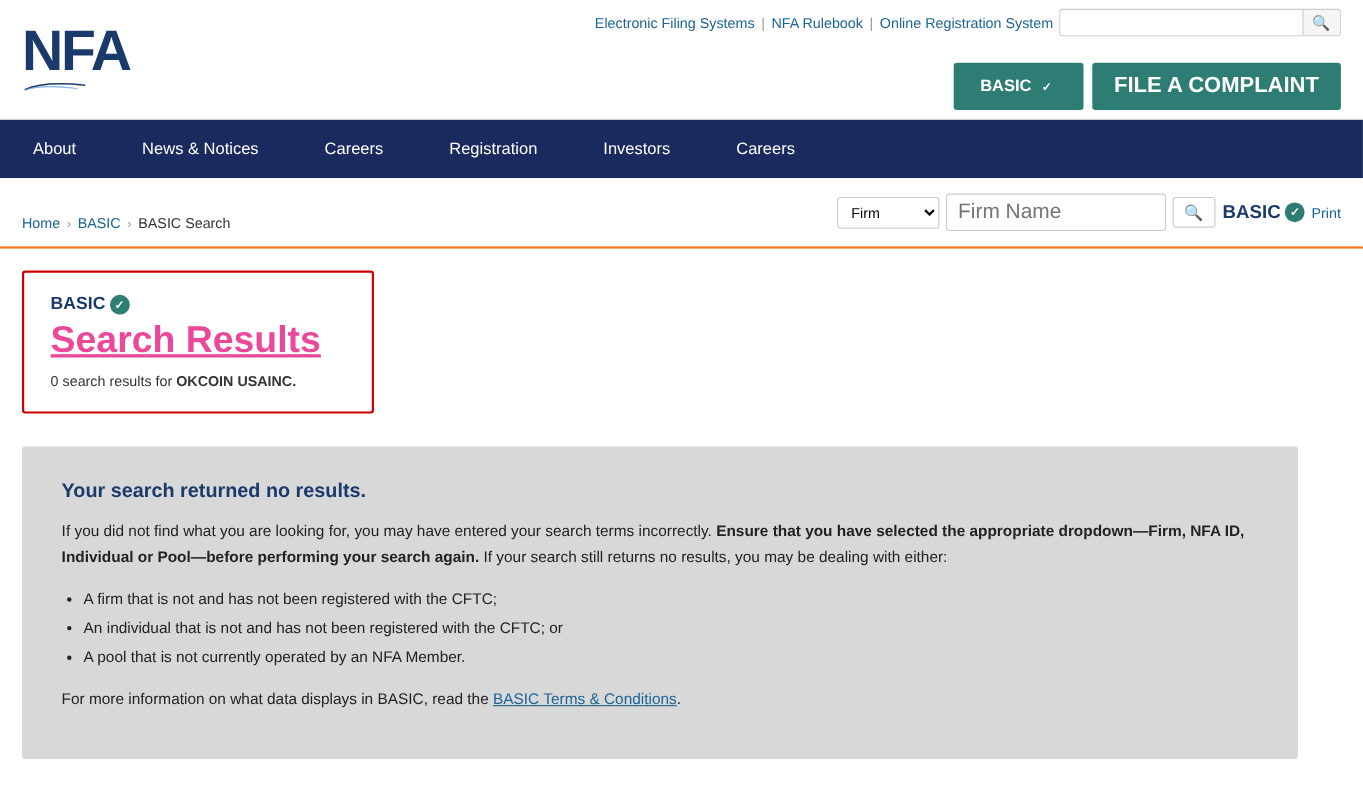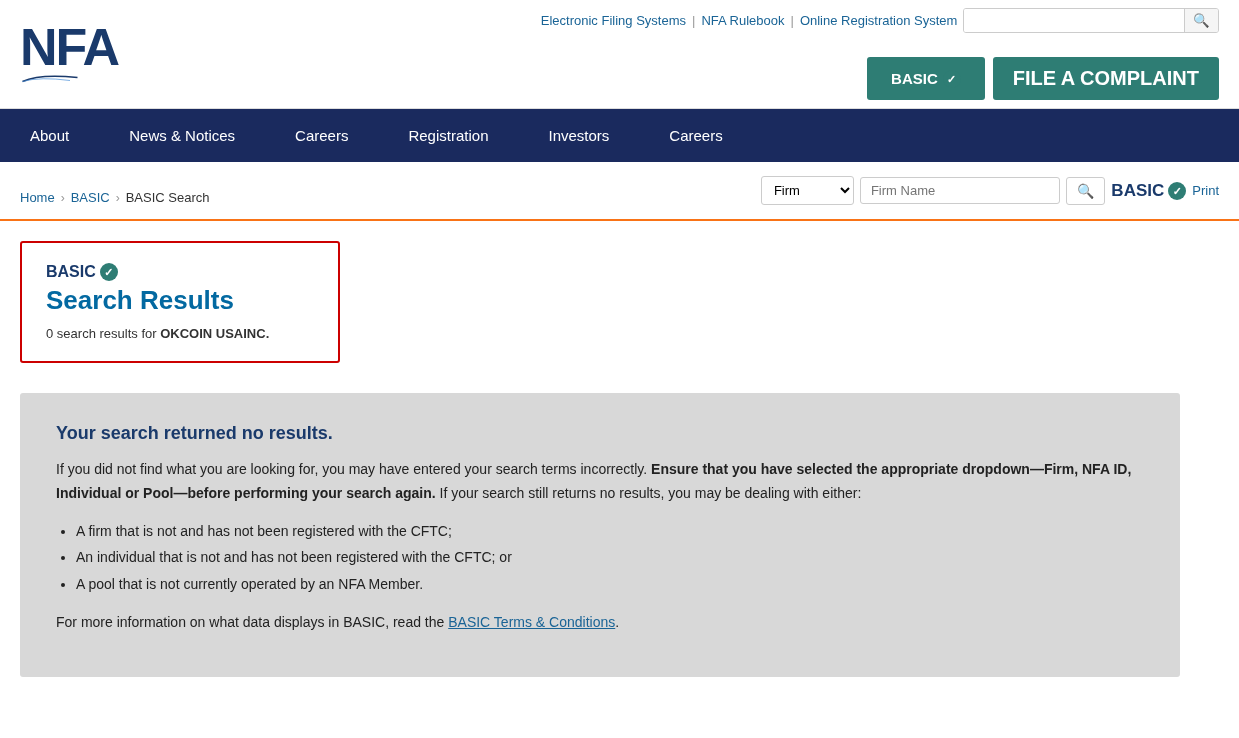--- a/index.html
+++ b/index.html
@@ -136,21 +136,21 @@
       padding: 5px 8px;
       border: 1px solid #ccc;
       border-radius: 3px;
       font-size: 13px;
       background: #fff;
     }
     .basic-search-bar input {
       padding: 5px 10px;
       border: 1px solid #ccc;
       border-radius: 3px;
-      font-size: 13px;
+      font-size: 19px;
       width: 200px;
     }
     .basic-search-bar button.search-btn {
       background: #fff;
       border: 1px solid #ccc;
       border-radius: 3px;
       padding: 5px 10px;
       cursor: pointer;
       font-size: 14px;
       color: #555;
@@ -188,24 +188,25 @@
     .result-box .basic-tag {
       font-size: 16px;
       font-weight: bold;
       color: #1a3a6b;
       display: flex;
       align-items: center;
       gap: 4px;
       margin-bottom: 4px;
     }
     .result-box h2 {
-      font-size: 26px;
-      color: #0369a1;
+      font-size: 34px;
+      color: #ec4899;
       font-weight: bold;
       margin-bottom: 10px;
+      text-decoration: underline;
     }
     .result-box .search-info {
       font-size: 13px;
       color: #333;
     }
     .result-box .search-info strong {
       font-weight: bold;
     }
 
     

